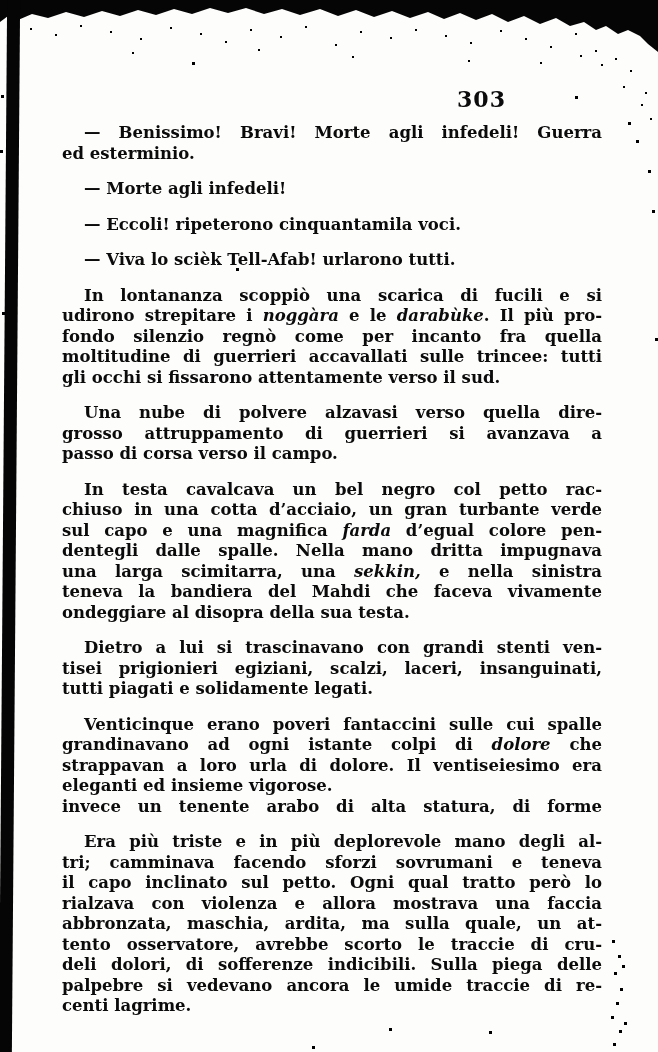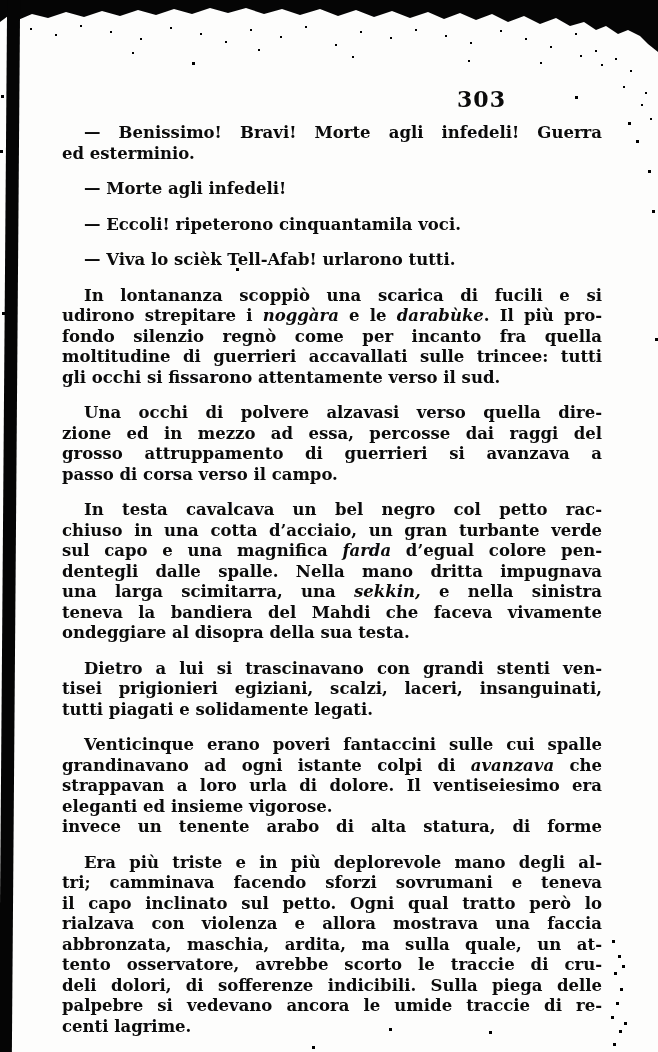--- a/index.html
+++ b/index.html
@@ -92,36 +92,35 @@
       <div class="line indent justify"><span>— Benissimo! Bravi! Morte agli infedeli! Guerra</span></div>
       <div class="line"><span>ed esterminio.</span></div>
       <div class="line indent"><span>— Morte agli infedeli!</span></div>
       <div class="line indent"><span>— Eccoli! ripeterono cinquantamila voci.</span></div>
       <div class="line indent"><span>— Viva lo scièk Tell-Afab! urlarono tutti.</span></div>
       <div class="line indent justify"><span>In lontananza scoppiò una scarica di fucili e si</span></div>
       <div class="line justify"><span>udirono strepitare i </span><span class="it">noggàra</span><span> e le </span><span class="it">darabùke</span><span>. Il più pro-</span></div>
       <div class="line justify"><span>fondo silenzio regnò come per incanto fra quella</span></div>
       <div class="line justify"><span>moltitudine di guerrieri accavallati sulle trincee: tutti</span></div>
       <div class="line"><span>gli occhi si fissarono attentamente verso il sud.</span></div>
-      <div class="line indent justify"><span>Una occhi di polvere alzavasi verso quella dire-</span></div>
-      <div class="line justify"><span>zione ed in mezzo ad essa, percosse dai raggi del</span></div>
+      <div class="line indent justify"><span>Una nube di polvere alzavasi verso quella dire-</span></div>
       <div class="line justify"><span>grosso attruppamento di guerrieri si avanzava a</span></div>
       <div class="line"><span>passo di corsa verso il campo.</span></div>
       <div class="line indent justify"><span>In testa cavalcava un bel negro col petto rac-</span></div>
       <div class="line justify"><span>chiuso in una cotta d’acciaio, un gran turbante verde</span></div>
       <div class="line justify"><span>sul capo e una magnifica </span><span class="it">farda</span><span> d’egual colore pen-</span></div>
       <div class="line justify"><span>dentegli dalle spalle. Nella mano dritta impugnava</span></div>
       <div class="line justify"><span>una larga scimitarra, una </span><span class="it">sekkin,</span><span> e nella sinistra</span></div>
       <div class="line justify"><span>teneva la bandiera del Mahdi che faceva vivamente</span></div>
       <div class="line"><span>ondeggiare al disopra della sua testa.</span></div>
       <div class="line indent justify"><span>Dietro a lui si trascinavano con grandi stenti ven-</span></div>
       <div class="line justify"><span>tisei prigionieri egiziani, scalzi, laceri, insanguinati,</span></div>
       <div class="line"><span>tutti piagati e solidamente legati.</span></div>
       <div class="line indent justify"><span>Venticinque erano poveri fantaccini sulle cui spalle</span></div>
-      <div class="line justify"><span>grandinavano ad ogni istante colpi di </span><span class="it">avanzava</span><span> che</span></div>
+      <div class="line justify"><span>grandinavano ad ogni istante colpi di </span><span class="it">dolore</span><span> che</span></div>
       <div class="line justify"><span>strappavan a loro urla di dolore. Il ventiseiesimo era</span></div>
       <div class="line"><span>eleganti ed insieme vigorose.</span></div>
       <div class="line justify"><span>invece un tenente arabo di alta statura, di forme</span></div>
       <div class="line indent justify"><span>Era più triste e in più deplorevole mano degli al-</span></div>
       <div class="line justify"><span>tri; camminava facendo sforzi sovrumani e teneva</span></div>
       <div class="line justify"><span>il capo inclinato sul petto. Ogni qual tratto però lo</span></div>
       <div class="line justify"><span>rialzava con violenza e allora mostrava una faccia</span></div>
       <div class="line justify"><span>abbronzata, maschia, ardita, ma sulla quale, un at-</span></div>
       <div class="line justify"><span>tento osservatore, avrebbe scorto le traccie di cru-</span></div>
       <div class="line justify"><span>deli dolori, di sofferenze indicibili. Sulla piega delle</span></div>

